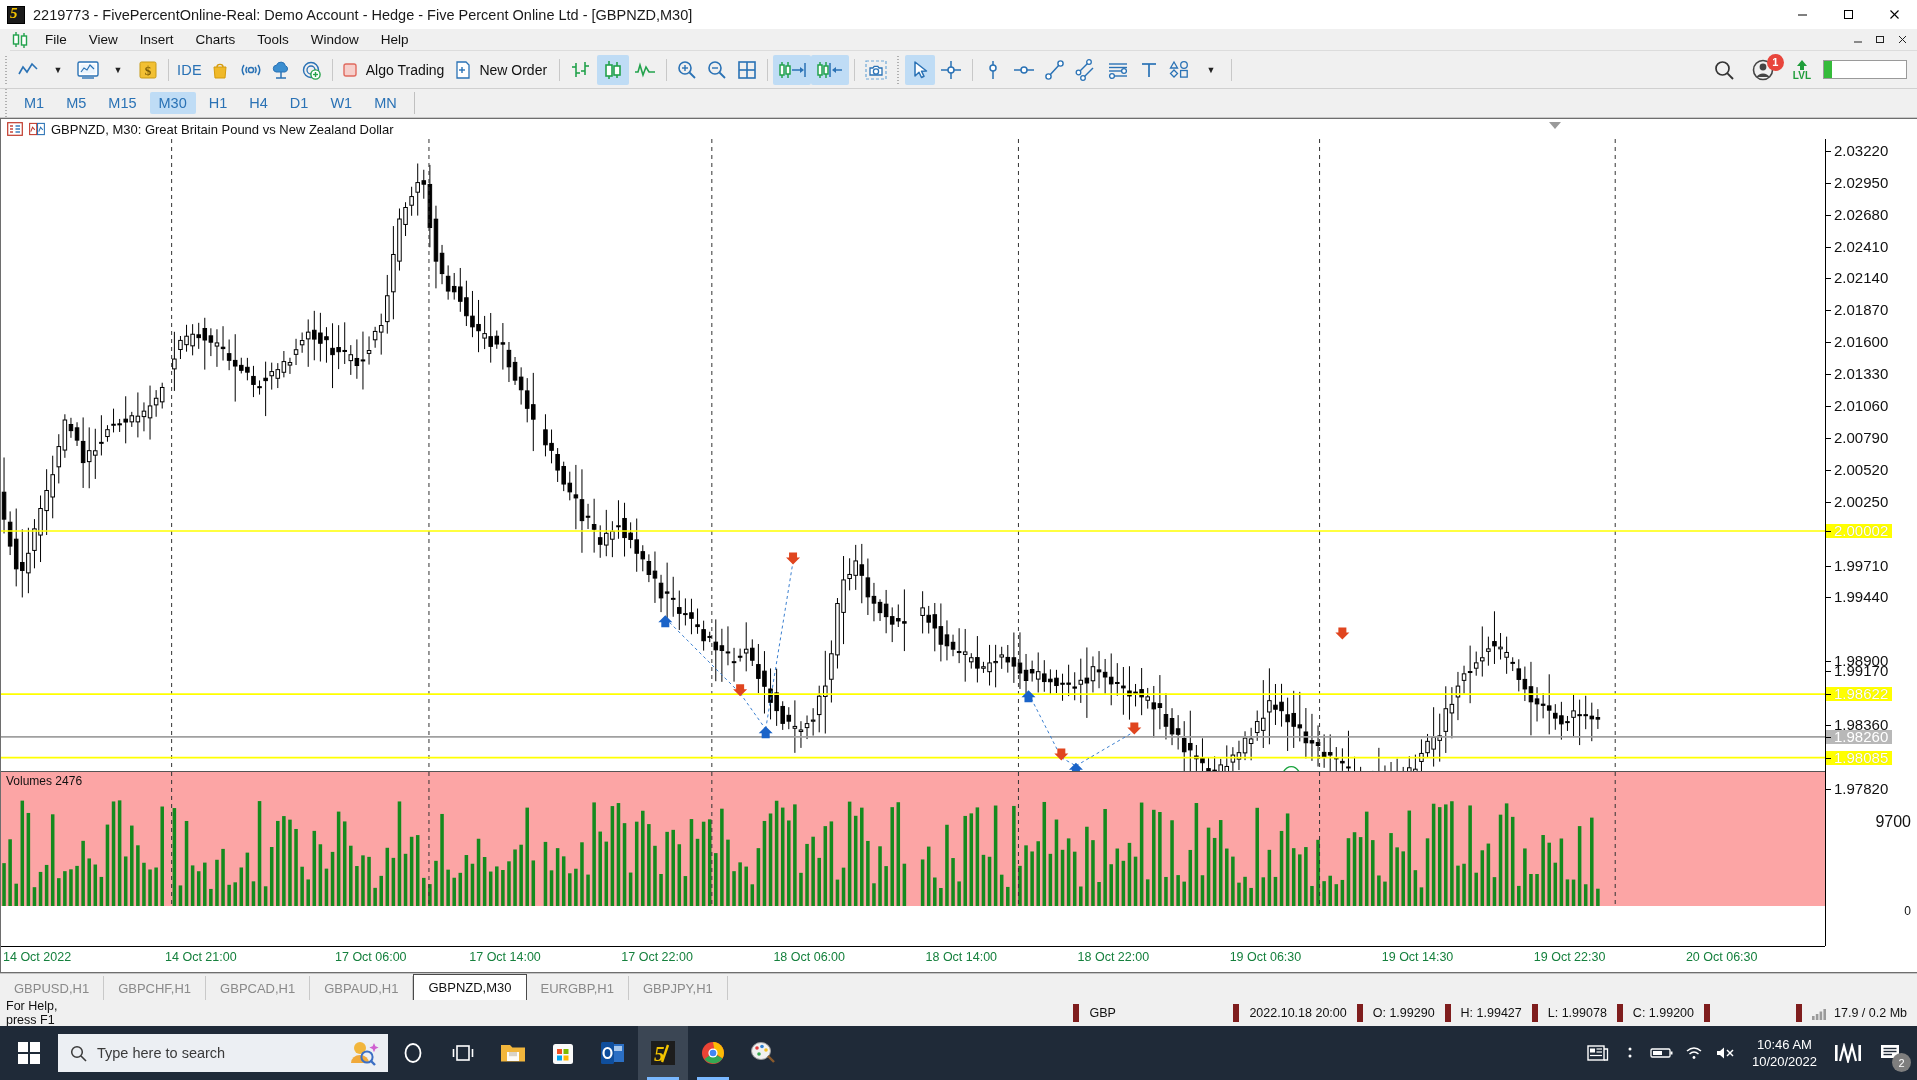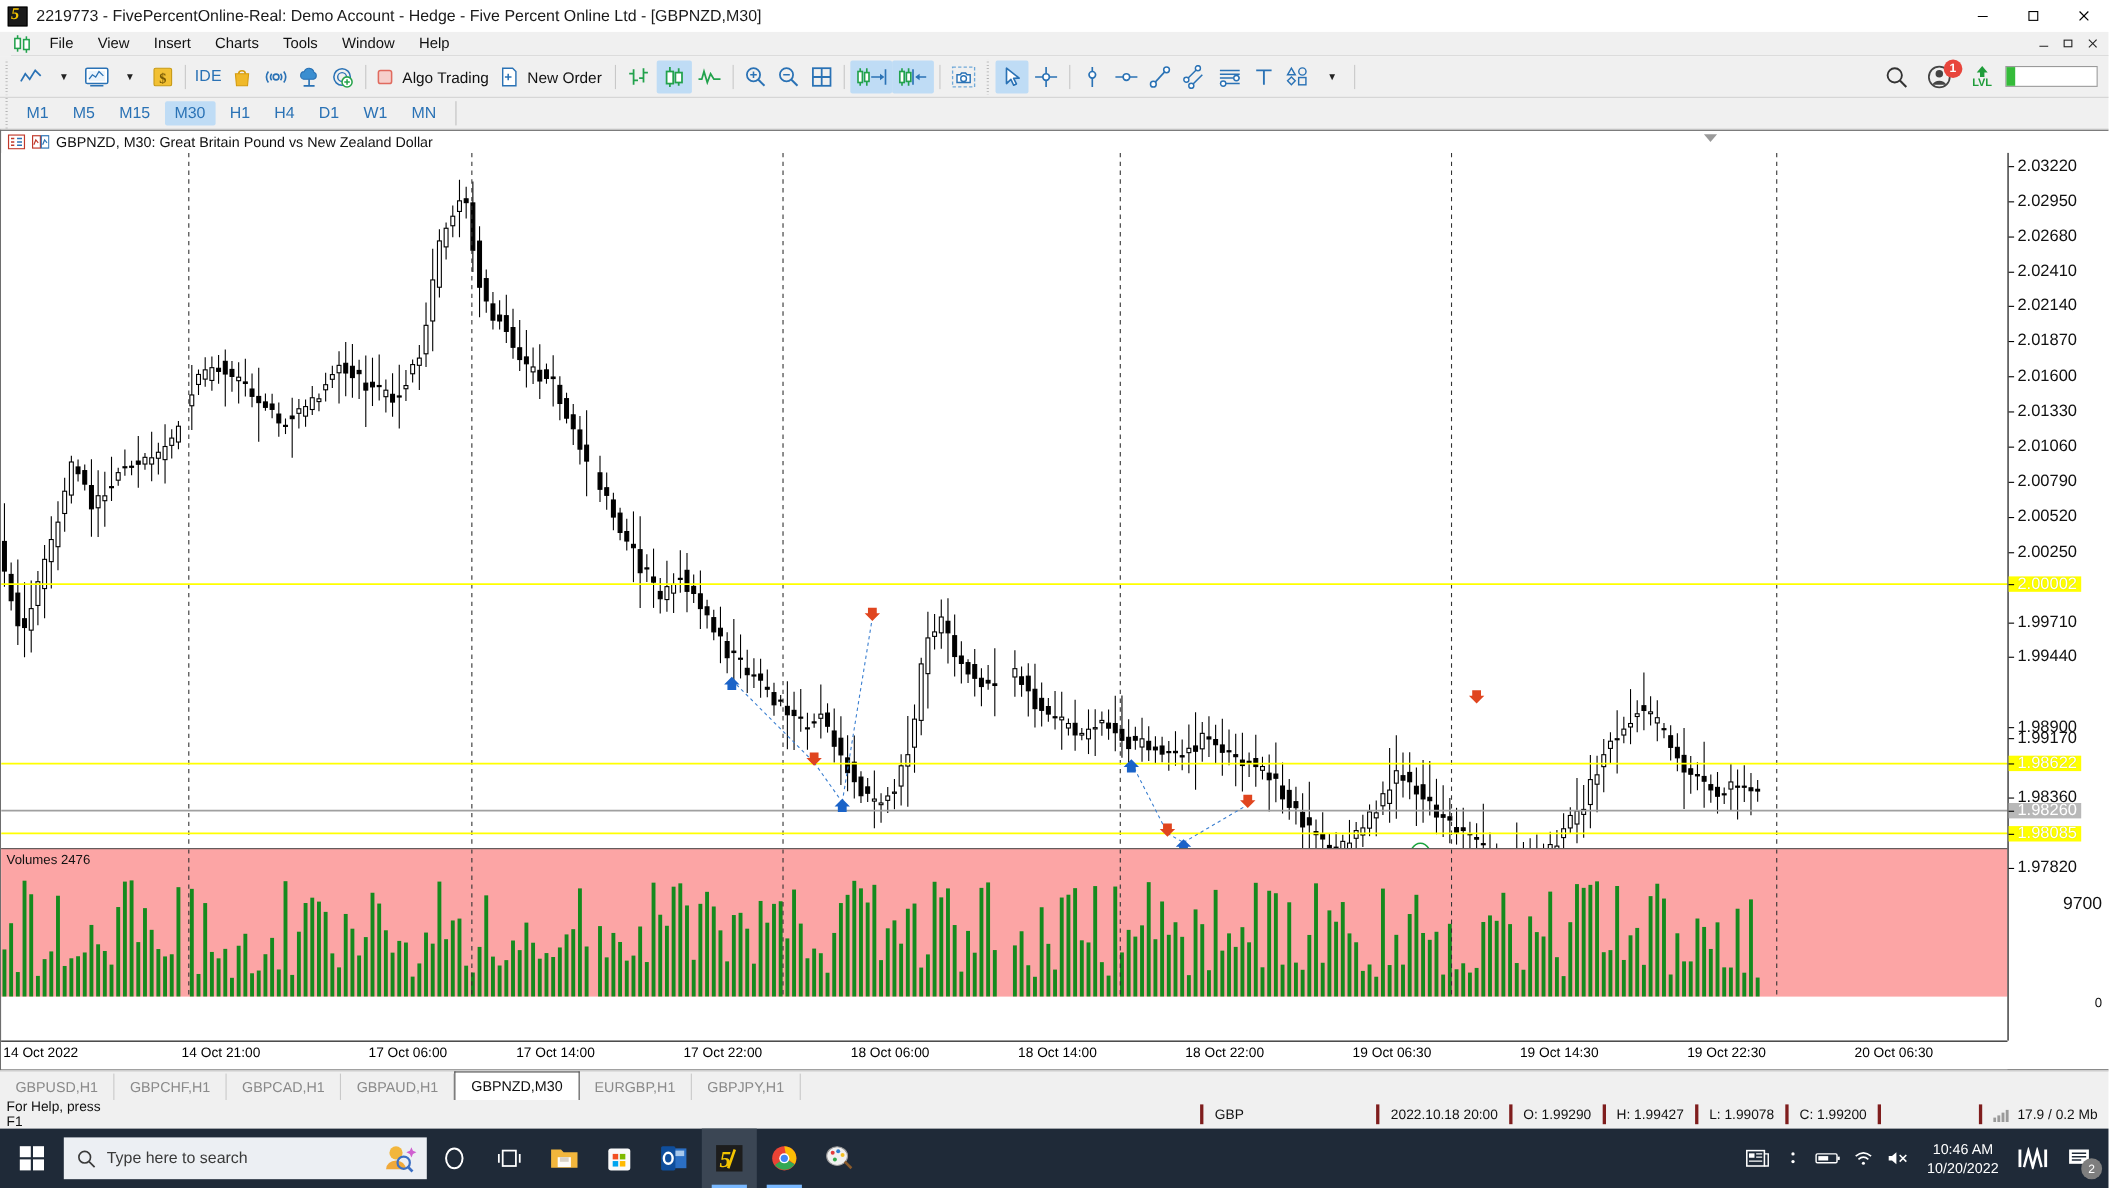--- a/index.html
+++ b/index.html
@@ -133,21 +133,21 @@
     content: ""; position: absolute; left: 0; top: 50%; width: 5px; height: 1px; background: #000;
   }
   .pa-tick.hl-yellow { background: #ffff00; color: #ffffff; padding-right: 4px; font-weight: 500;
       text-shadow: 0 0 1px rgba(0,0,0,0.25); }
   .pa-tick.hl-gray { background: #b8b8b8; color: #ffffff; padding-right: 4px; }
   .timeaxis {
     position: absolute; left: 0; bottom: 0; right: 92px; height: 26px;
     border-top: 1px solid #000; background: #fff;
   }
   .ta-tick {
-    position: absolute; top: 3px; font-size: 12.5px; color: #000000; white-space: nowrap;
+    position: absolute; top: 3px; font-size: 12.5px; color: #15803d; white-space: nowrap;
   }
   .axis-zero {
     position: absolute; right: 6px; bottom: 2px; font-size: 12px; color: #111;
   }
   .vol-top-label {
     position: absolute; right: 6px; top: 2px; font-size: 16px; color: #111;
   }
 
   
   .tabbar {
@@ -163,21 +163,21 @@
     background: #ffffff; color: #111; border: 1px solid #4a4a4a; border-bottom: none;
     height: 26px; font-weight: 500;
   }
 
   
   .statusbar {
     position: absolute; left: 0; top: 1000px; width: 1917px; height: 26px;
     background: #f0f0f0; display: flex; align-items: center; font-size: 12.5px; color: #111;
   }
   .sb-help { padding-left: 6px; }
-  .sb-cell { padding: 0 10px; border-left: 3px solid #7f1d1d; height: 18px; display: flex; align-items: center; white-space: nowrap; }
+  .sb-cell { padding: 0 10px; border-left: 6px solid #7f1d1d; height: 18px; display: flex; align-items: center; white-space: nowrap; }
 
   
   .taskbar {
     position: absolute; left: 0; top: 1026px; width: 1917px; height: 54px;
     background: #1f2a38; display: flex; align-items: center;
   }
   .start-btn { width: 58px; height: 54px; display: flex; align-items: center; justify-content: center; }
   .search-box {
     width: 330px; height: 38px; background: #eceff3; display: flex; align-items: center;
     gap: 10px; padding: 0 12px; position: relative;

